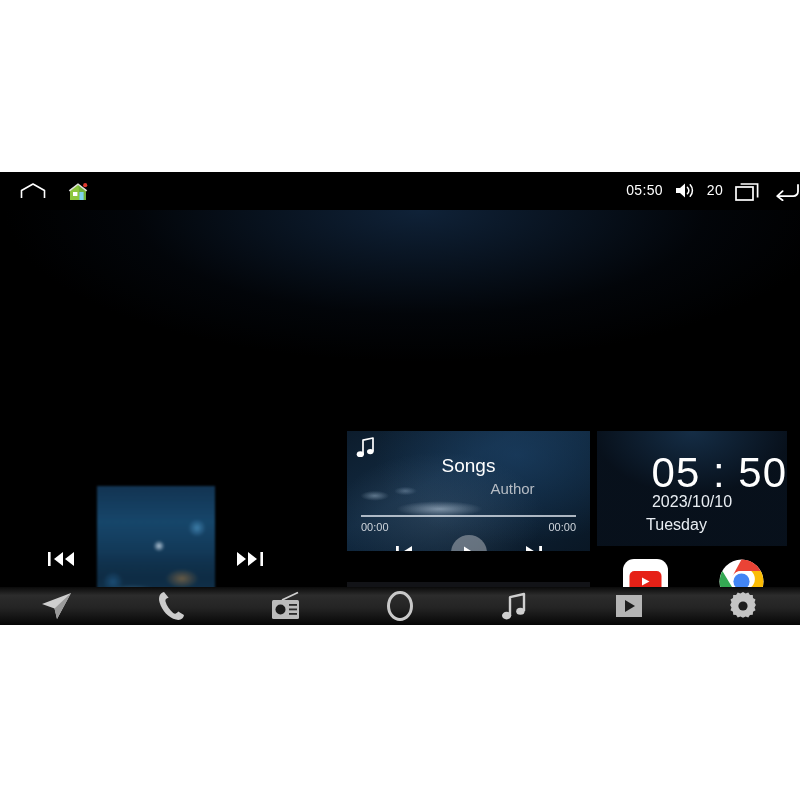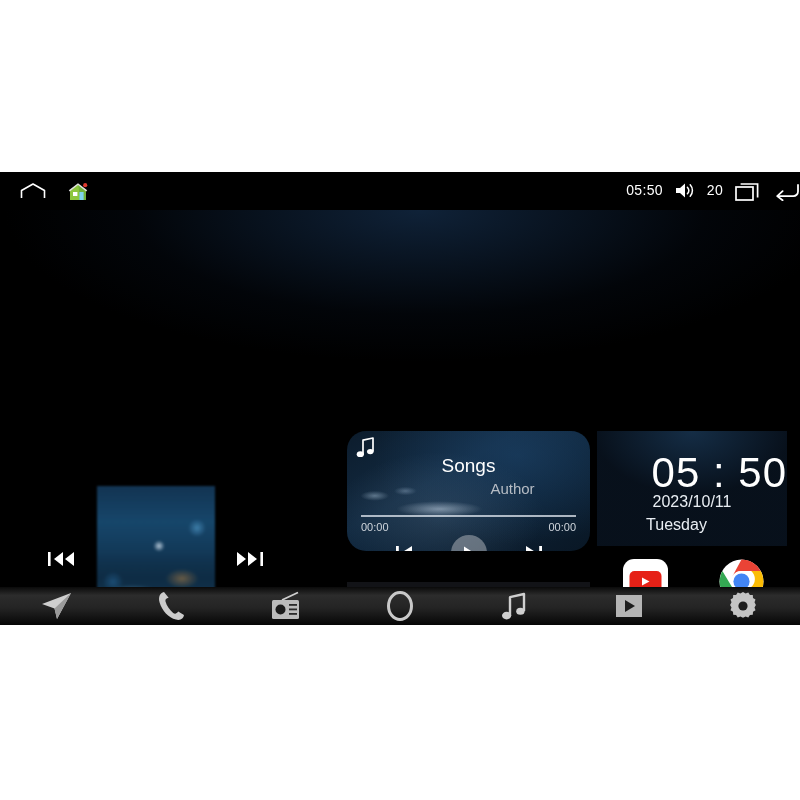--- a/index.html
+++ b/index.html
@@ -121,21 +121,20 @@
   #music-widget {
     position: absolute;
     left: 347px; top: 221px;
     width: 243px; height: 120px;
     background:
       radial-gradient(ellipse 150px 90px at 38% 70%, rgba(120,150,180,.22), rgba(0,0,0,0) 70%),
       radial-gradient(ellipse 190px 120px at 70% 20%, rgba(30,70,110,.55), rgba(0,0,0,0) 75%),
       linear-gradient(150deg, #0c1c2c 0%, #122a41 38%, #0d2236 62%, #091725 100%);
     overflow: hidden;
     cursor: pointer;
-    border-radius: 19px;
   }
   #music-widget .whale {
     position: absolute;
     left: 4px; top: 48px;
     width: 170px; height: 60px;
     background:
       radial-gradient(ellipse 60px 11px at 52% 50%, rgba(215,230,245,.5), rgba(200,220,240,0) 72%),
       radial-gradient(ellipse 20px 7px at 14% 28%, rgba(190,215,235,.42), rgba(0,0,0,0) 72%),
       radial-gradient(ellipse 16px 6px at 32% 20%, rgba(180,205,230,.34), rgba(0,0,0,0) 72%);
     filter: blur(.6px);
@@ -368,21 +367,21 @@
         </span>
 
       </div>
 
       <div id="clock-widget">
         <div class="clk-time">
           <span>05</span>
           <span>:</span>
           <span>50</span>
         </div>
-        <div class="clk-date">2023/10/11</div>
+        <div class="clk-date">2023/10/10</div>
         <div class="clk-day">Tuesday</div>
       </div>
 
       <div id="app-grid">
 
         <div class="app-cell">
           <span class="app-icon">
             <svg width="45" height="45" viewBox="0 0 45 45">
               <rect x="0" y="0" width="45" height="45" rx="11" fill="#ffffff"></rect>
               <rect x="6.5" y="12" width="32" height="21" rx="5" fill="#e62117"></rect>

